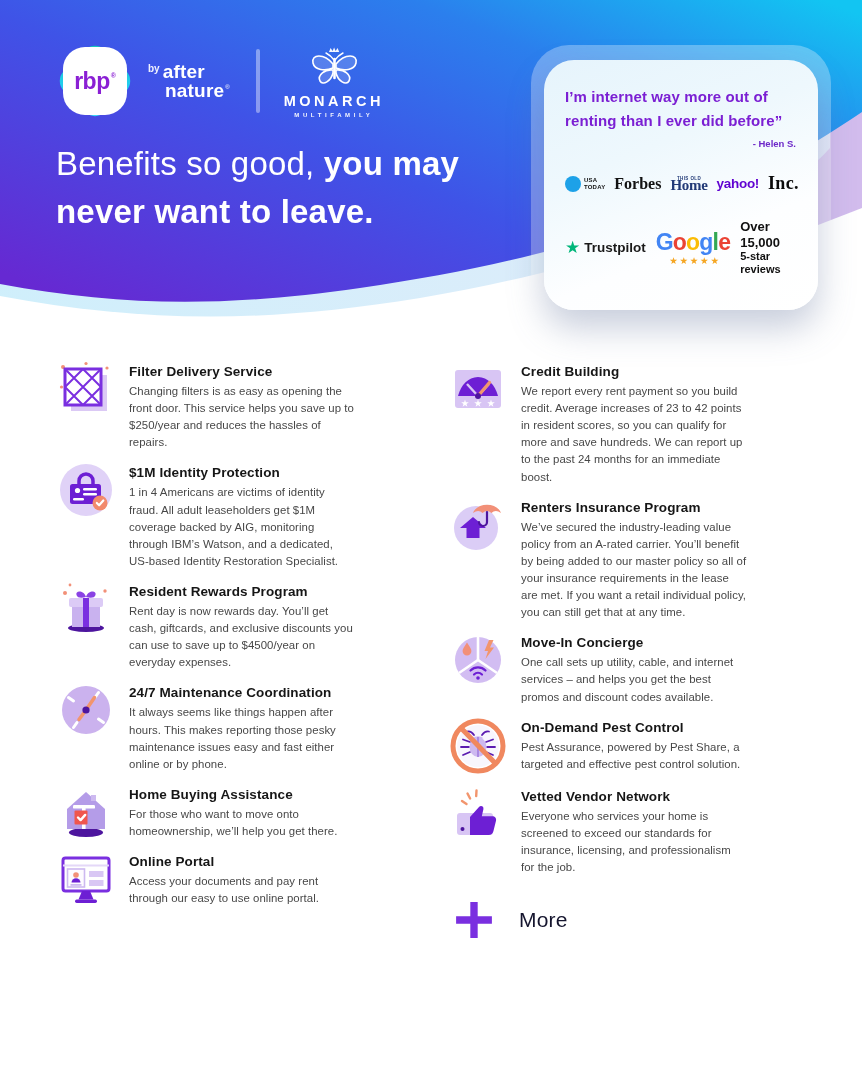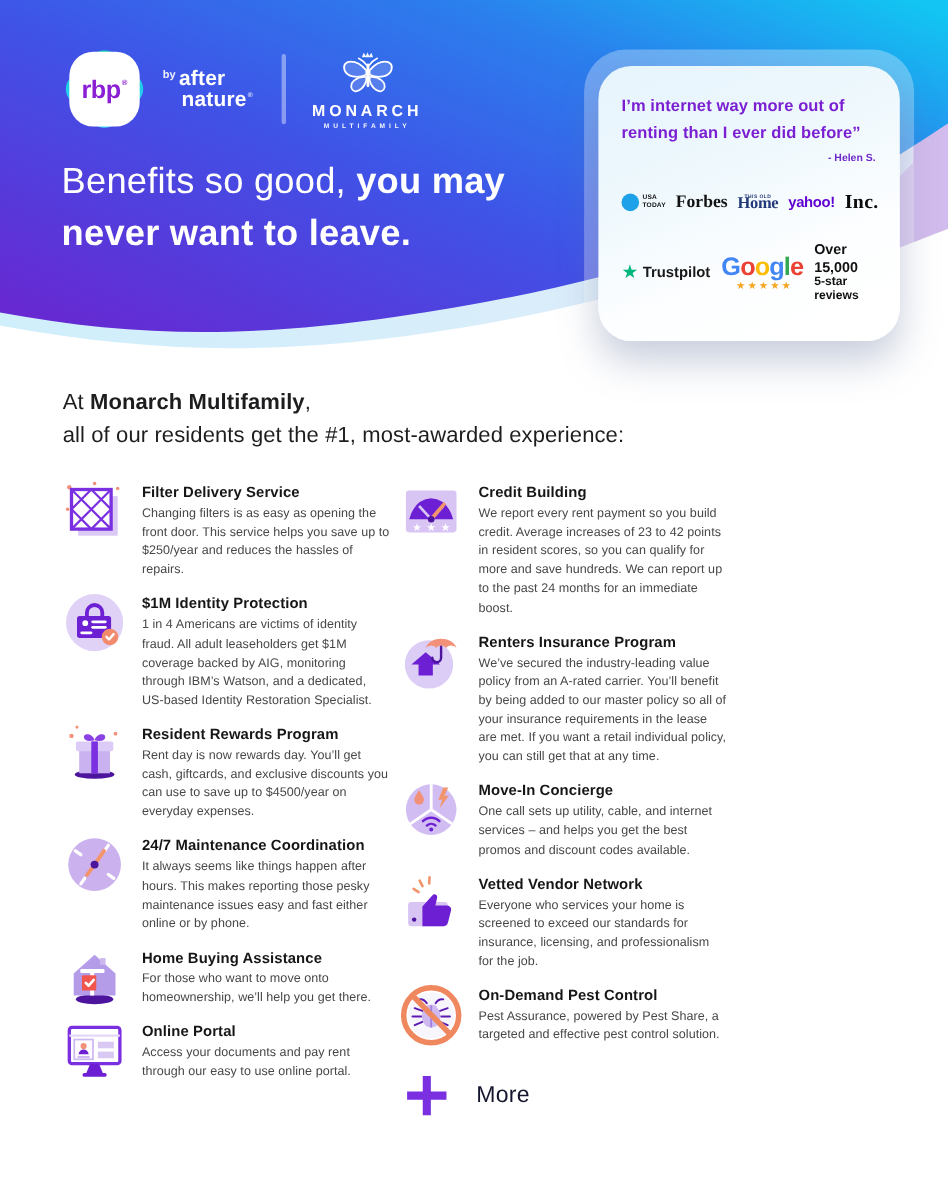--- a/index.html
+++ b/index.html
@@ -51,21 +51,21 @@
   .google{display:flex;flex-direction:column;align-items:center;line-height:1;}
   .gword{font-size:23px;font-weight:600;letter-spacing:-.8px;}
   .g-b{color:#4285F4}.g-r{color:#EA4335}.g-y{color:#FBBC05}.g-g{color:#34A853}
   .gstars{font-size:9.5px;color:#f5a623;letter-spacing:1.8px;margin:2px 0 0 4px;}
   .greviews{line-height:1.2;color:#101010;}
   .gr1{font-size:13px;font-weight:800;}
   .gr2{font-size:11px;font-weight:700;}
   
   .intro{margin:16px 57px 0;font-size:20px;color:#1d1d1f;line-height:1.5;letter-spacing:.1px;}
   .intro b{font-weight:700;}
-  .benefits{display:grid;grid-template-columns:306px 306px;margin:26px 0 0 56px;}
+  .benefits{display:grid;grid-template-columns:306px 306px;column-gap:86px;margin:26px 0 0 56px;}
   .benefit{display:flex;gap:13px;margin-bottom:11px;}
   .benefit-icon{width:60px;flex:none;display:flex;justify-content:center;align-items:flex-start;}
   .benefit-title{font-size:13.5px;font-weight:700;color:#161616;margin:3px 0 4px;letter-spacing:.1px;}
   .benefit-desc{font-size:11.4px;color:#474747;line-height:1.5;width:226px;letter-spacing:.05px;}
   .more-row{display:flex;align-items:center;gap:25px;margin-top:24px;margin-left:6px;}
   .more-label{font-size:21px;font-weight:500;color:#15152e;letter-spacing:.2px;}
 </style>
 </head>
 <body>
 
@@ -170,26 +170,20 @@
           <div class="gstars">★★★★★</div>
         </div>
         <div class="greviews">
           <div class="gr1">Over 15,000</div>
           <div class="gr2">5-star reviews</div>
         </div>
       </div>
     </div>
   </div>
 
-  <div class="intro">
-    <div>
-      <span>At </span><b>Monarch Multifamily</b><span>,</span>
-    </div>
-    <div>all of our residents get the #1, most-awarded experience:</div>
-  </div>
 
   <div class="benefits">
 
     <div>
 
       <div class="benefit">
         <div class="benefit-icon">
           <svg width="54" height="54" viewBox="0 0 54 54" aria-hidden="true">
             <circle cx="4" cy="6" r="2" fill="#f29078"></circle>
               <circle cx="27" cy="2.5" r="1.6" fill="#f29078"></circle>
@@ -359,39 +353,20 @@
             <g fill="none" stroke="#6d1fd4" stroke-width="2.2" stroke-linecap="round">
               <path d="M20.5,38.5 a10.5,10.5 0 0 1 15,0"></path>
               <path d="M24,42.5 a6,6 0 0 1 8,0"></path>
             </g>
             <circle cx="28" cy="46" r="1.8" fill="#6d1fd4"></circle>
           </svg>
         </div>
         <div>
           <div class="benefit-title">Move-In Concierge</div>
           <div class="benefit-desc">One call sets up utility, cable, and internet services – and helps you get the best promos and discount codes available.</div>
-        </div>
-      </div>
-
-      <div class="benefit">
-        <div class="benefit-icon">
-          <svg width="56" height="54" viewBox="0 0 56 54" aria-hidden="true">
-            <rect x="7" y="27" width="36" height="22" rx="3" fill="#d8c5f4"></rect>
-            <circle cx="12.5" cy="43" r="2" fill="#4d159e"></circle>
-            <path d="M20,49 V31 l9,-10 c1.8,-2 5,-0.6 4.4,2.2 l-1.6,7 h10.5 c2.6,0 4.3,2.1 3.7,4.6 l-2.6,10.4 c-0.6,2.3 -2.3,3.8 -4.8,3.8 z" fill="#6d1fd4"></path>
-            <g stroke="#f2956d" stroke-width="2.4" stroke-linecap="round" fill="none">
-              <path d="M12,15 l4.5,3"></path>
-                <path d="M17.5,7.5 l2.6,5"></path>
-                <path d="M26.5,4.5 l-0.3,5.6"></path>
-            </g>
-          </svg>
-        </div>
-        <div>
-          <div class="benefit-title">Vetted Vendor Network</div>
-          <div class="benefit-desc">Everyone who services your home is screened to exceed our standards for insurance, licensing, and professionalism for the job.</div>
         </div>
       </div>
 
       <div class="benefit">
         <div class="benefit-icon">
           <svg width="58" height="58" viewBox="0 0 58 58" aria-hidden="true">
             <circle cx="29" cy="29" r="21" fill="#f8f6fd"></circle>
             <g fill="none" stroke="#5b1bb0" stroke-width="1.8" stroke-linecap="round">
               <path d="M25,18 c-2,-3 -5,-4 -7,-3.5"></path>
                 <path d="M33,18 c2,-3 5,-4 7,-3.5"></path>
@@ -408,20 +383,39 @@
             <circle cx="29" cy="29" r="25" fill="none" stroke="#f0885f" stroke-width="5"></circle>
             <path d="M12,11 L46,46" stroke="#f0885f" stroke-width="5" stroke-linecap="round"></path>
           </svg>
         </div>
         <div>
           <div class="benefit-title">On-Demand Pest Control</div>
           <div class="benefit-desc">Pest Assurance, powered by Pest Share, a targeted and effective pest control solution.</div>
         </div>
       </div>
 
+      <div class="benefit">
+        <div class="benefit-icon">
+          <svg width="56" height="54" viewBox="0 0 56 54" aria-hidden="true">
+            <rect x="7" y="27" width="36" height="22" rx="3" fill="#d8c5f4"></rect>
+            <circle cx="12.5" cy="43" r="2" fill="#4d159e"></circle>
+            <path d="M20,49 V31 l9,-10 c1.8,-2 5,-0.6 4.4,2.2 l-1.6,7 h10.5 c2.6,0 4.3,2.1 3.7,4.6 l-2.6,10.4 c-0.6,2.3 -2.3,3.8 -4.8,3.8 z" fill="#6d1fd4"></path>
+            <g stroke="#f2956d" stroke-width="2.4" stroke-linecap="round" fill="none">
+              <path d="M12,15 l4.5,3"></path>
+                <path d="M17.5,7.5 l2.6,5"></path>
+                <path d="M26.5,4.5 l-0.3,5.6"></path>
+            </g>
+          </svg>
+        </div>
+        <div>
+          <div class="benefit-title">Vetted Vendor Network</div>
+          <div class="benefit-desc">Everyone who services your home is screened to exceed our standards for insurance, licensing, and professionalism for the job.</div>
+        </div>
+      </div>
+
       <div class="more-row">
         <svg width="40" height="40" viewBox="0 0 38 38" aria-hidden="true">
           <path d="M19,2 V36 M2,19 H36" stroke="#7a2fe0" stroke-width="7"></path>
         </svg>
         <span class="more-label">More</span>
       </div>
     </div>
   </div>
 </div>
 

